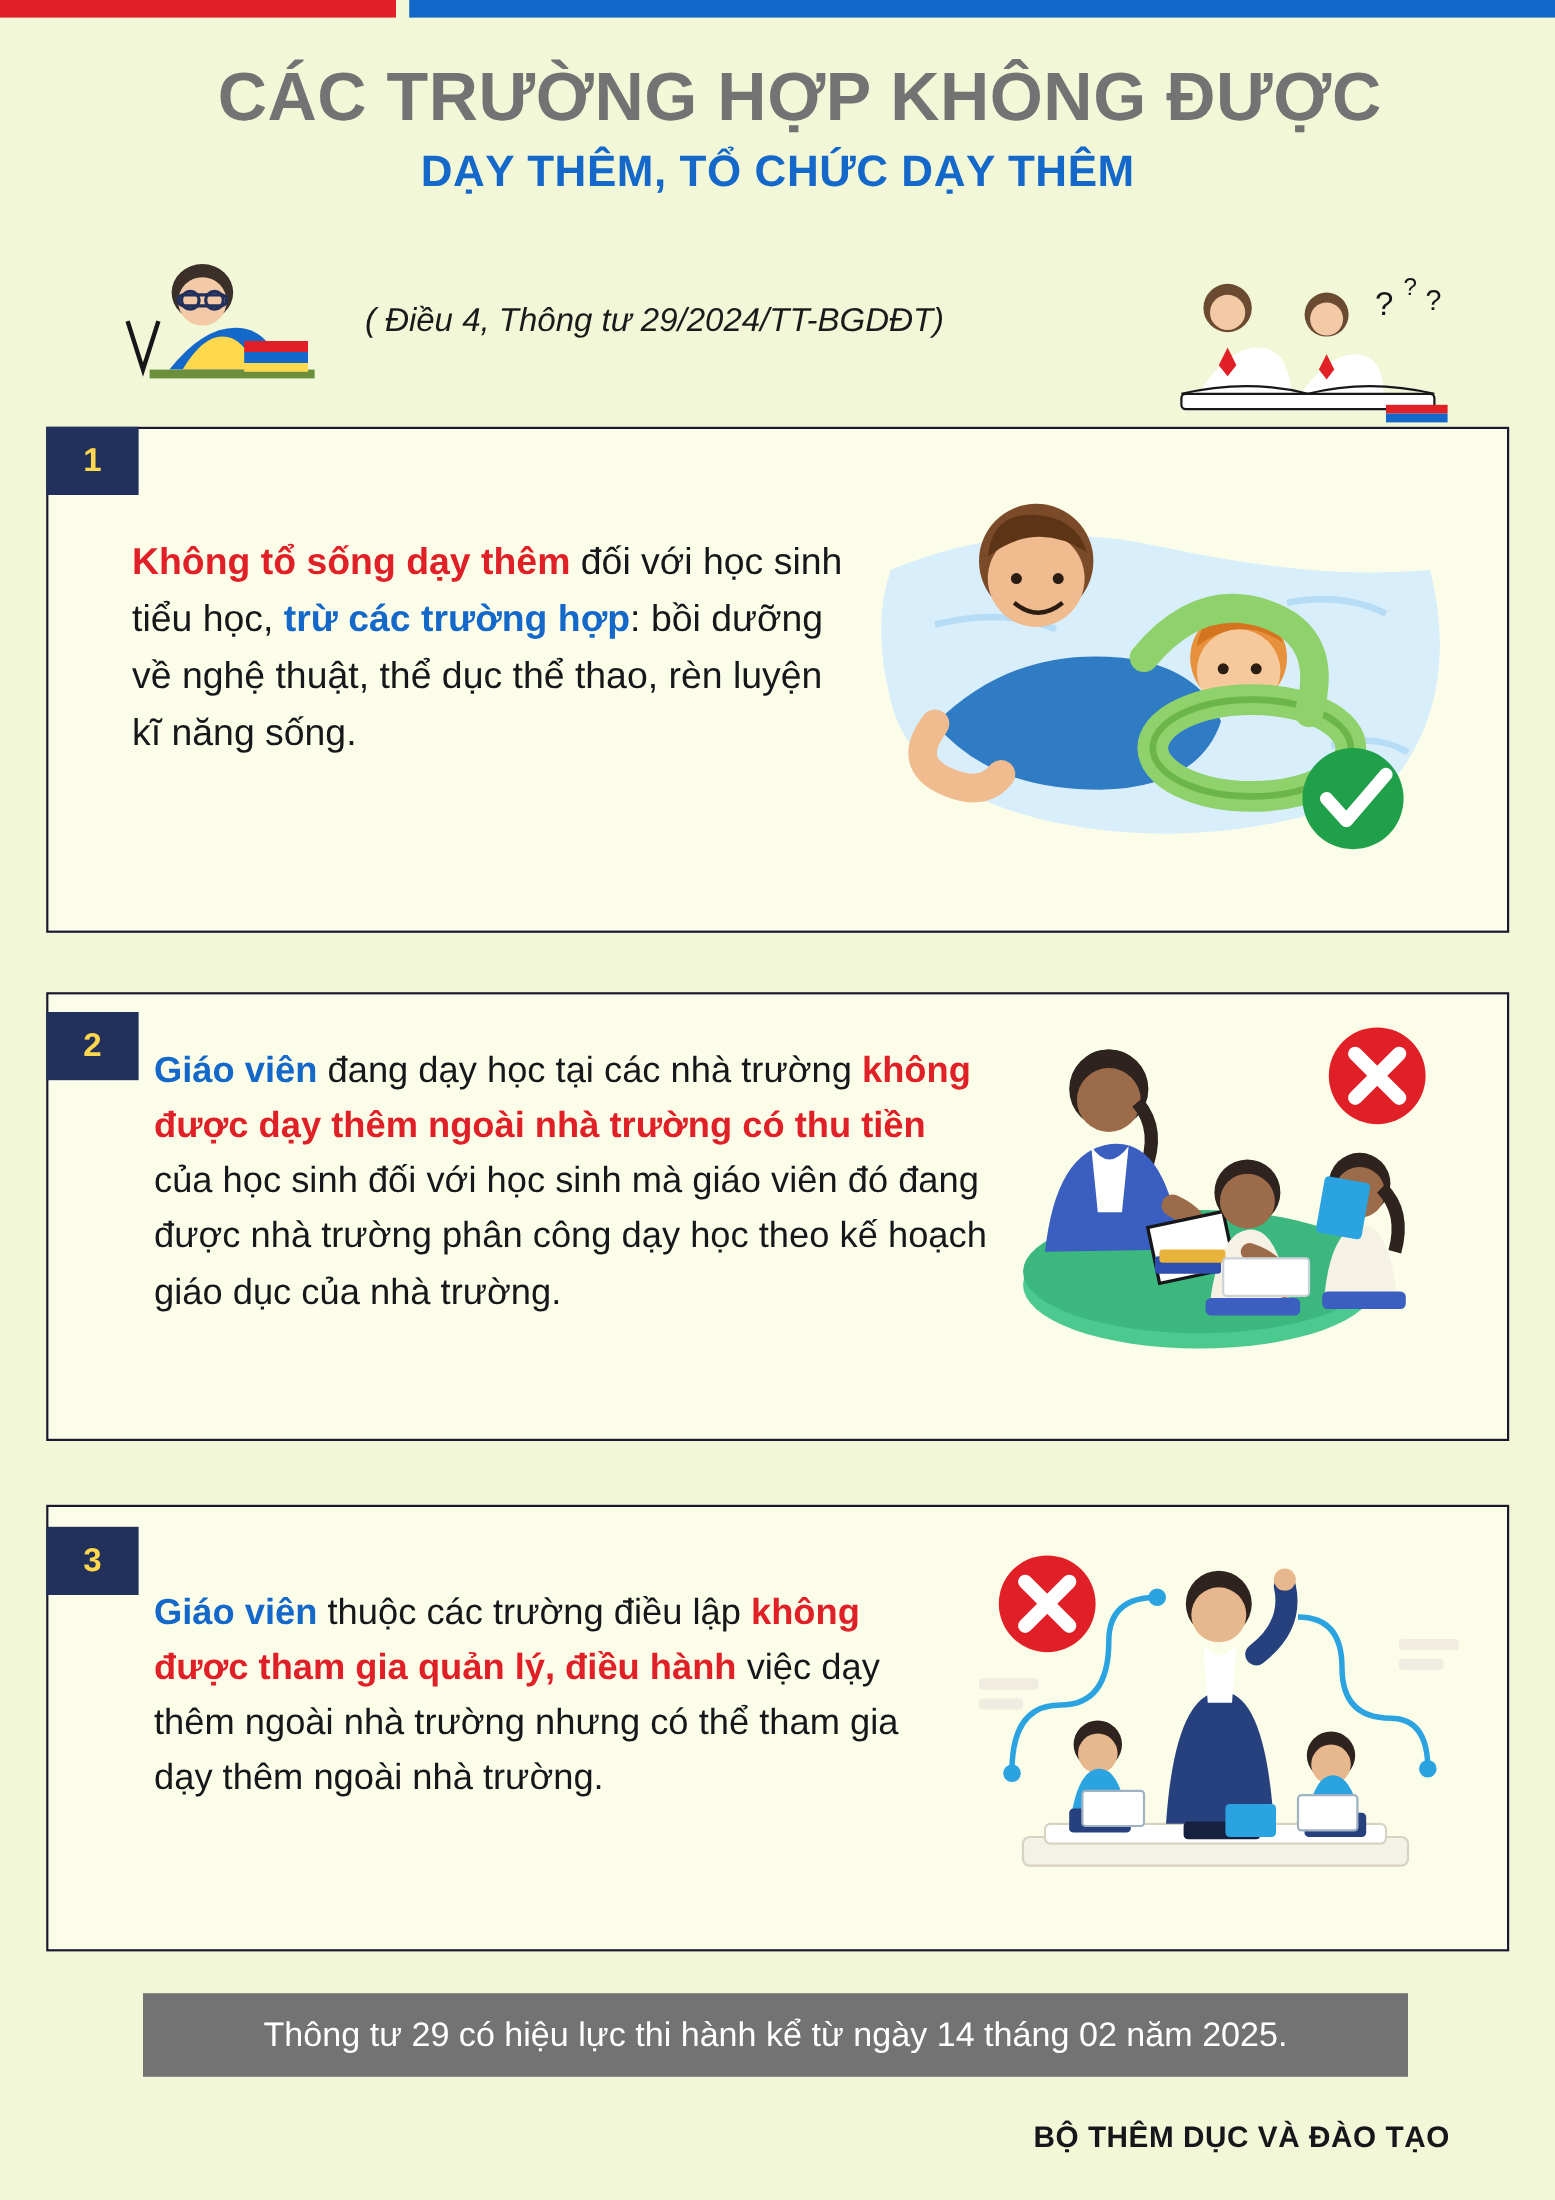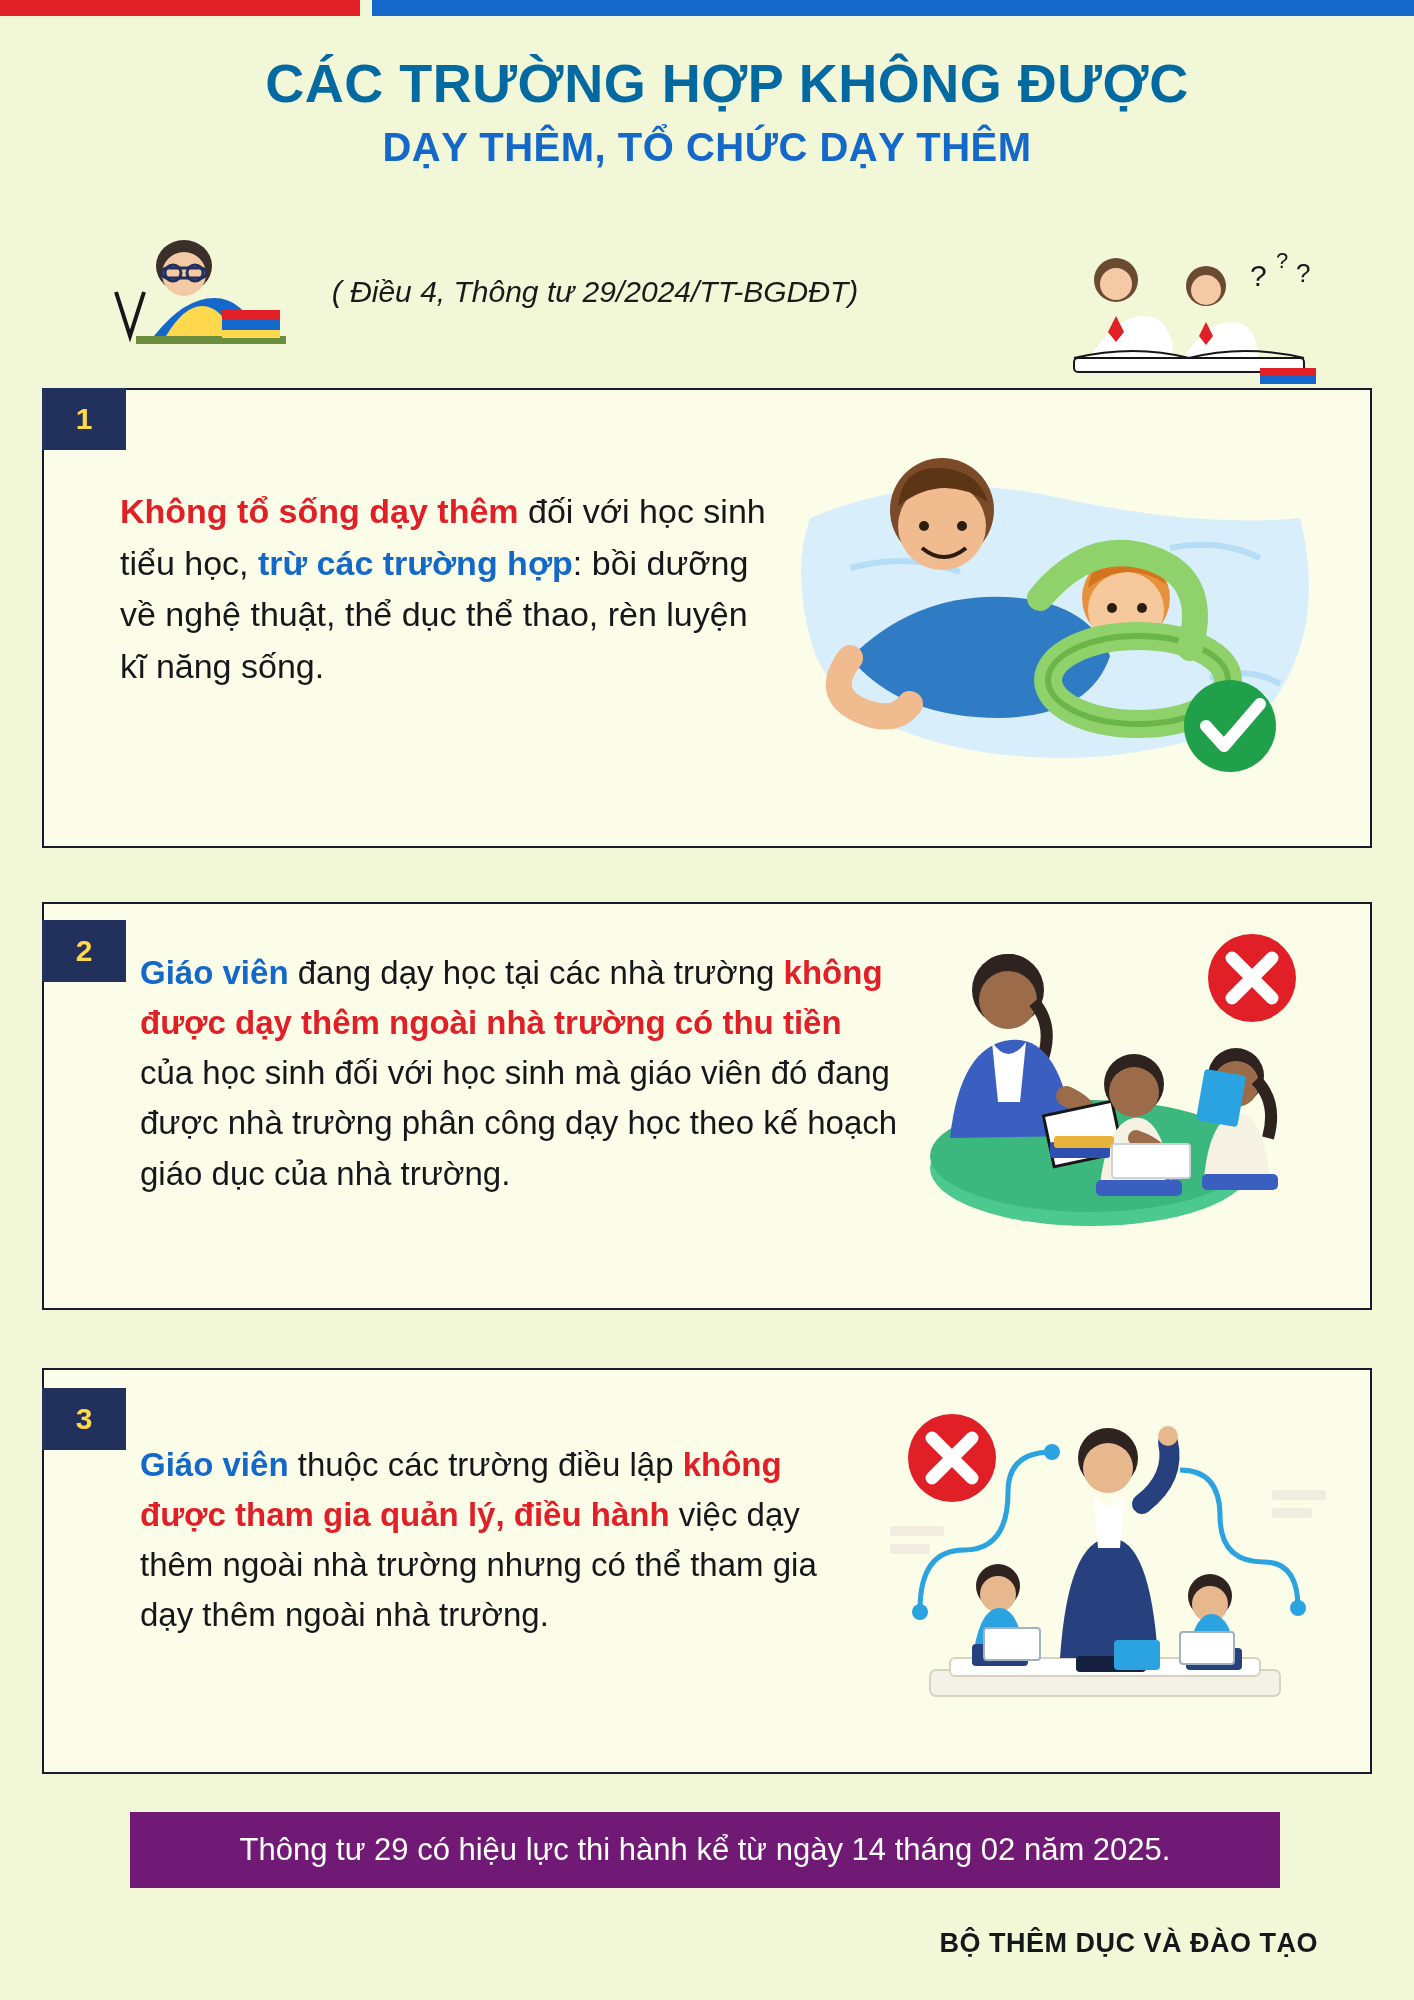--- a/index.html
+++ b/index.html
@@ -47,23 +47,23 @@
 
   
   .title-wrap {
     position: absolute;
     top: 52px;
     left: 0;
     width: 1414px;
     text-align: center;
   }
   .title-red {
-    font-size: 54px;
+    font-size: 62px;
     font-weight: bold;
-    color: #0369a1;
+    color: #737373;
     letter-spacing: 0.5px;
     line-height: 1.18;
     padding-left: 40px;
   }
   .title-blue {
     font-size: 40px;
     font-weight: bold;
     color: #1368c9;
     letter-spacing: 0.5px;
     line-height: 1.18;
@@ -147,21 +147,21 @@
   .illus2 { left: 900px; top: 930px; width: 430px; height: 350px; }
   .illus3 { left: 880px; top: 1400px; width: 450px; height: 340px; }
 
   
   .footer-banner {
     position: absolute;
     left: 130px;
     top: 1812px;
     width: 1150px;
     height: 76px;
-    background: #701a75;
+    background: #737373;
     color: #ffffff;
     font-size: 31px;
     display: flex;
     align-items: center;
     justify-content: center;
     text-align: center;
     box-sizing: border-box;
     padding: 0 16px;
   }
   .org {

